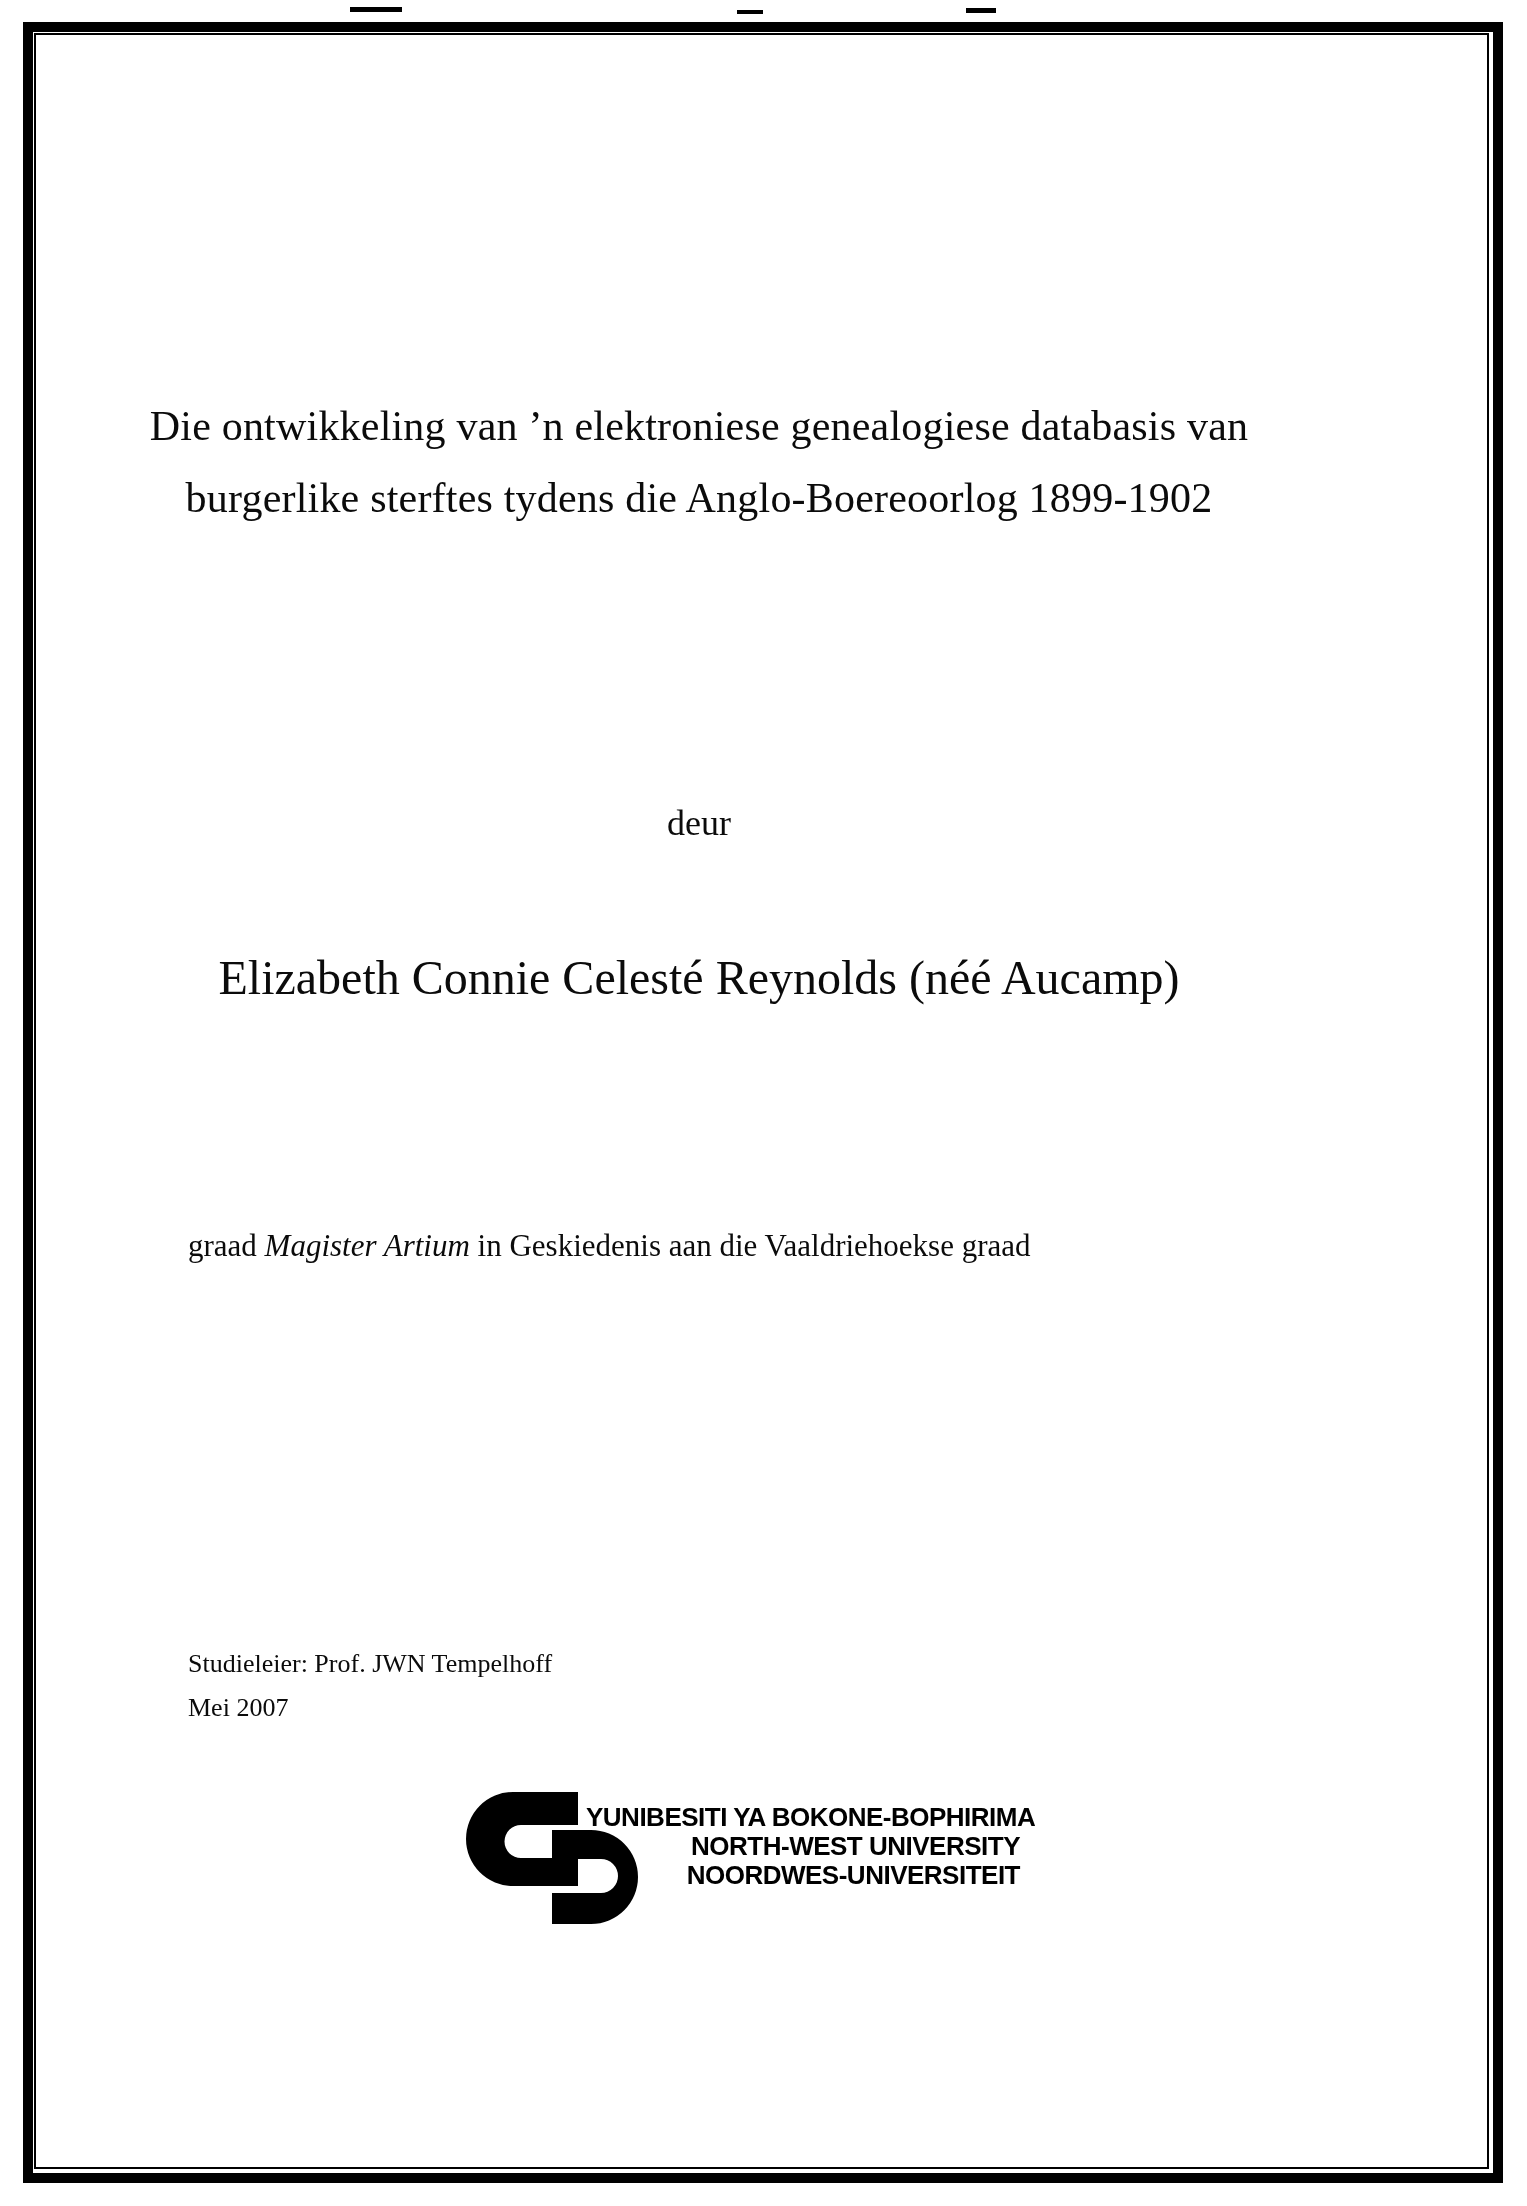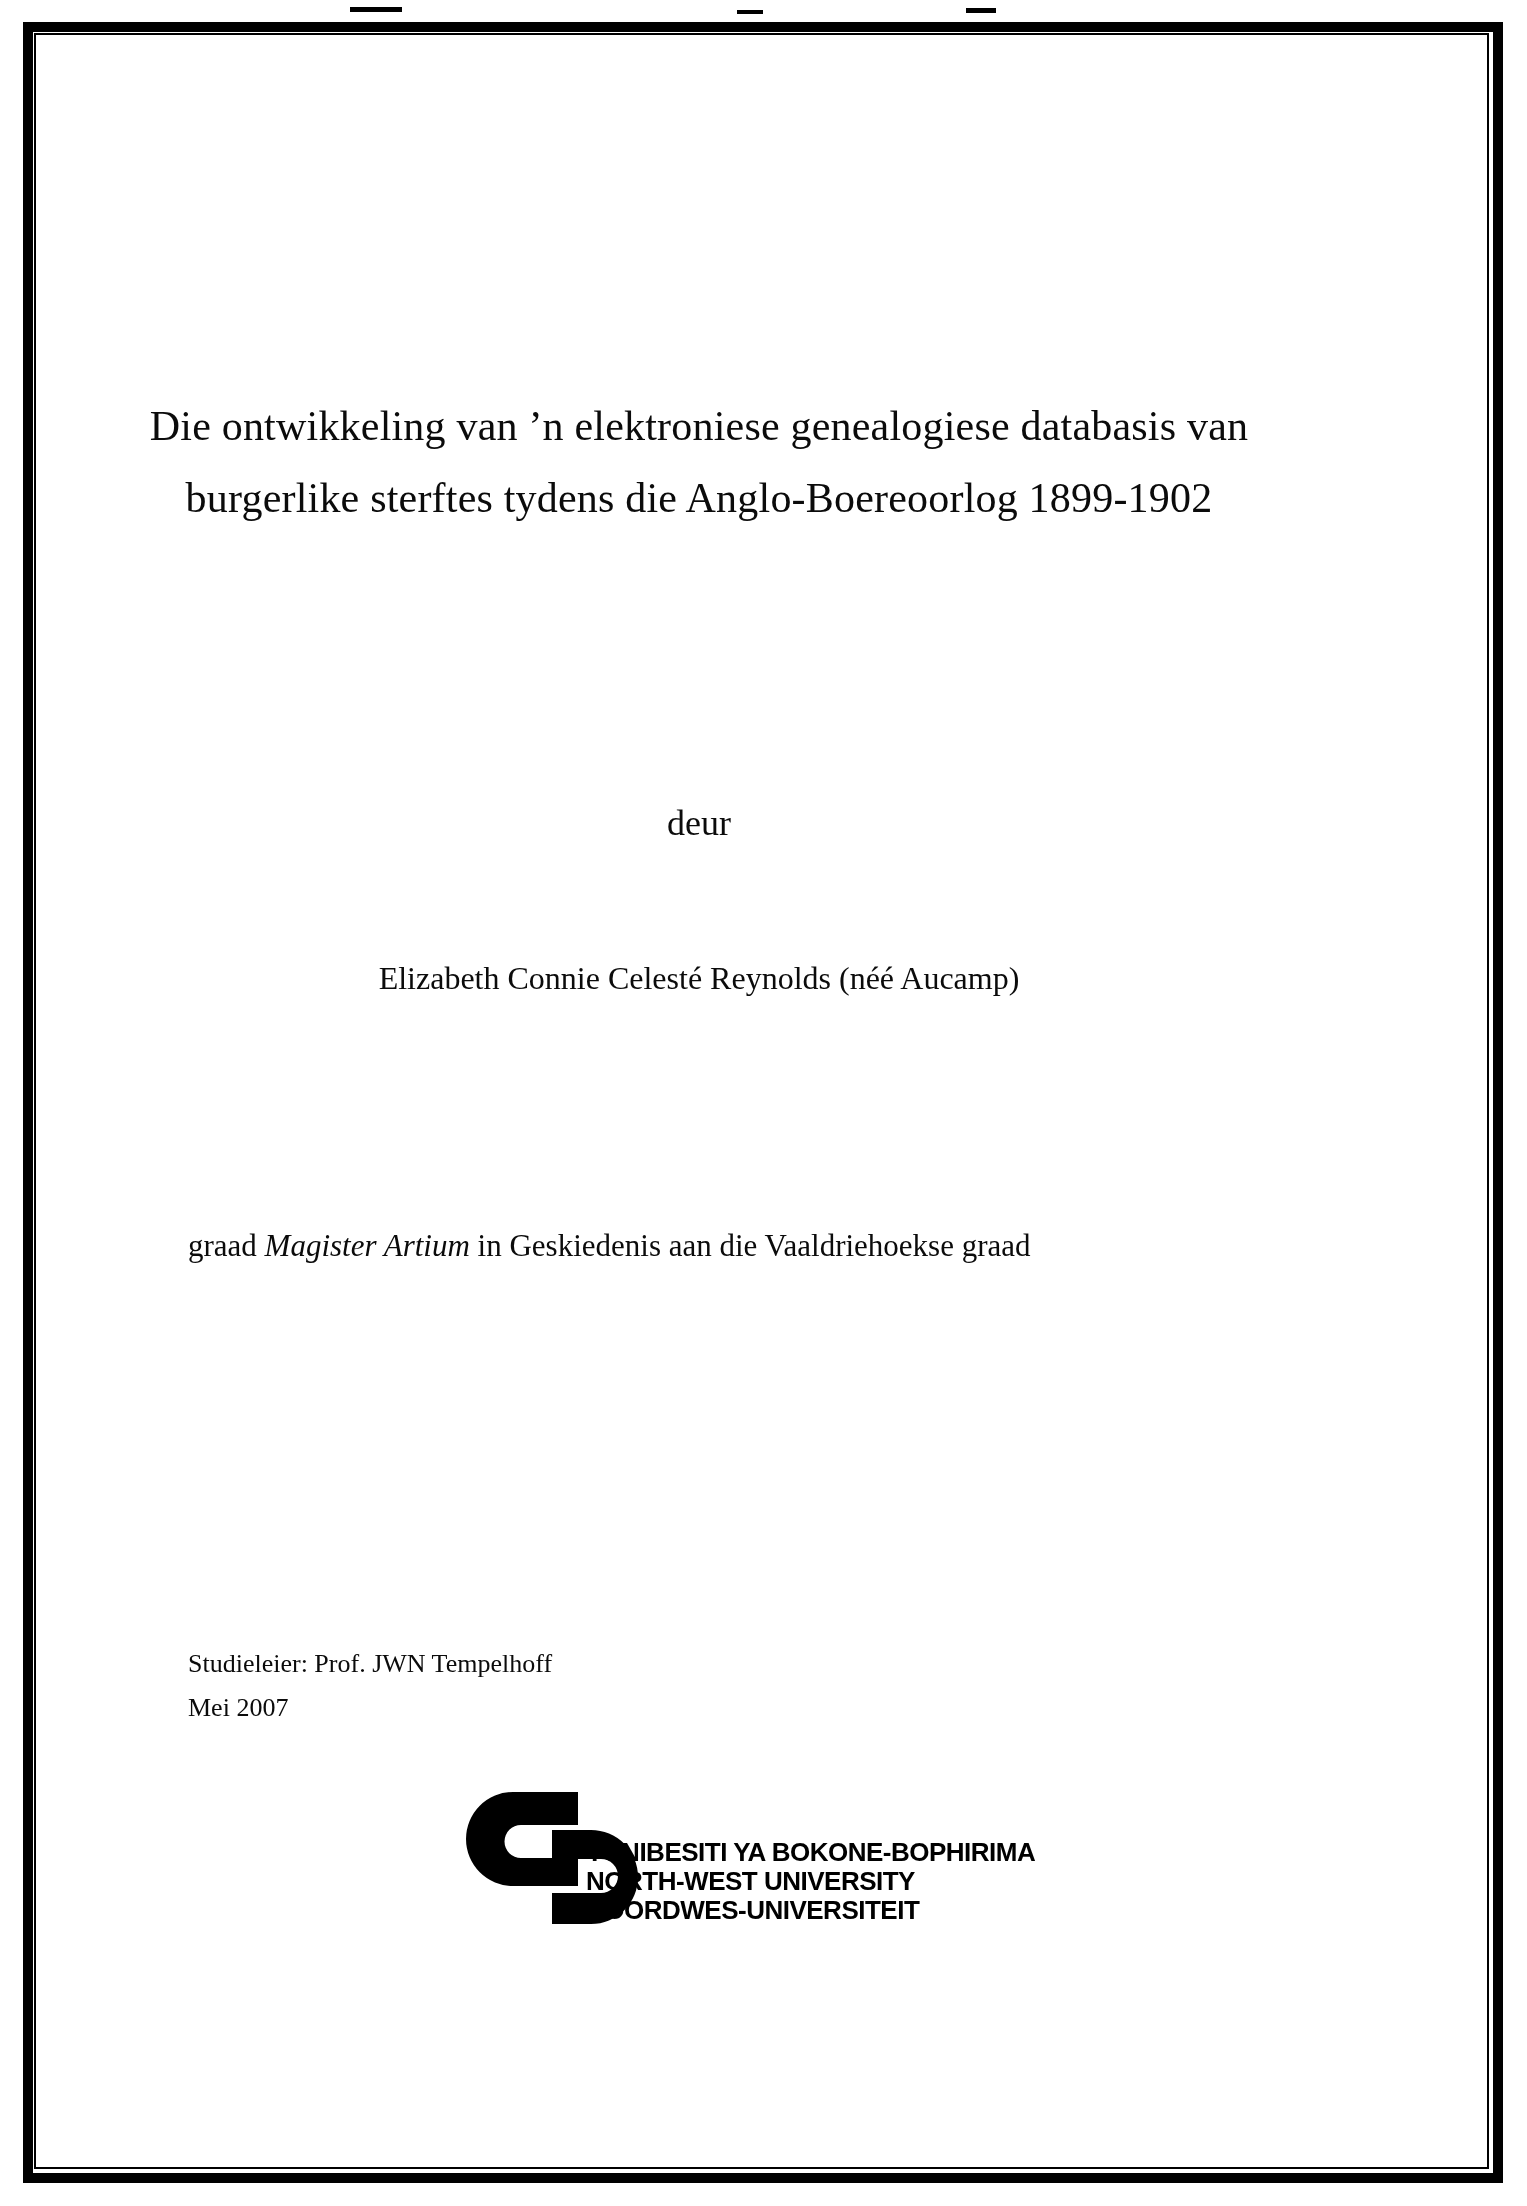--- a/index.html
+++ b/index.html
@@ -52,21 +52,21 @@
     line-height: 72px;
     letter-spacing: 0.2px;
   }
   .byline {
     top: 808px;
     font-size: 36px;
     line-height: 30px;
   }
   .author {
     top: 956px;
-    font-size: 32px;
+    font-size: 48px;
     line-height: 44px;
   }
   .statement {
     position: absolute;
     left: 188px;
     top: 1226px;
     width: 1162px;
     font-size: 31px;
     line-height: 40px;
   }
@@ -96,28 +96,28 @@
     left: 0;
     top: 0;
     width: 175px;
     height: 133px;
   }
   .logo-text {
     position: absolute;
     left: 121px;
     top: 11px;
     width: 434px;
+    text-align: right;
     font-family: "Liberation Sans", sans-serif;
     font-weight: bold;
     font-size: 26px;
     line-height: 29px;
     letter-spacing: -0.5px;
     color: #000;
     white-space: nowrap;
-    margin-top: 35px;
   }
 </style>
 </head>
 <body>
 
 <div class="speck s1"></div>
 <div class="speck s2"></div>
 <div class="speck s3"></div>
 
 <div class="outer-frame">

